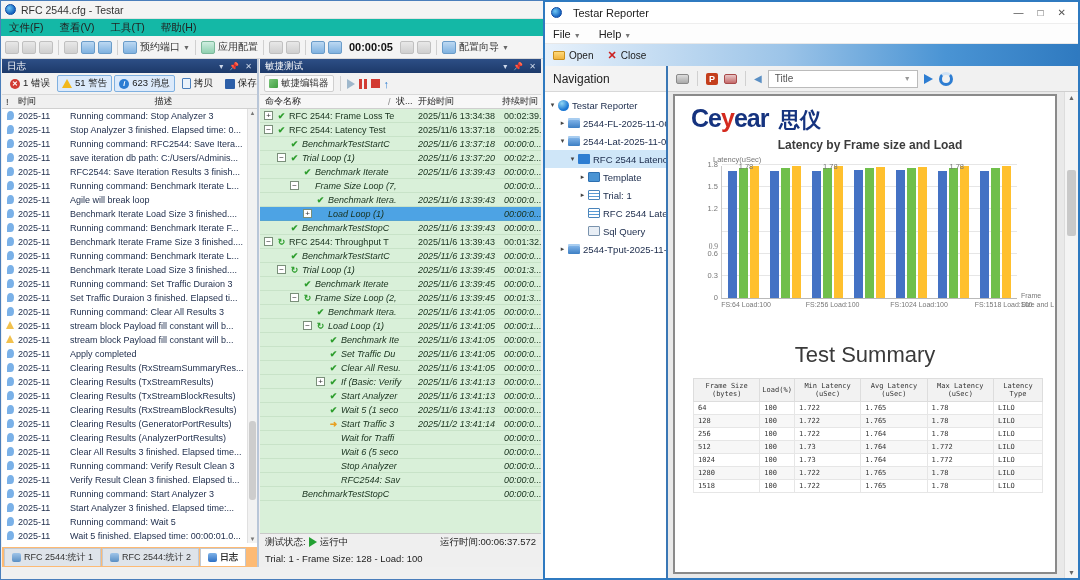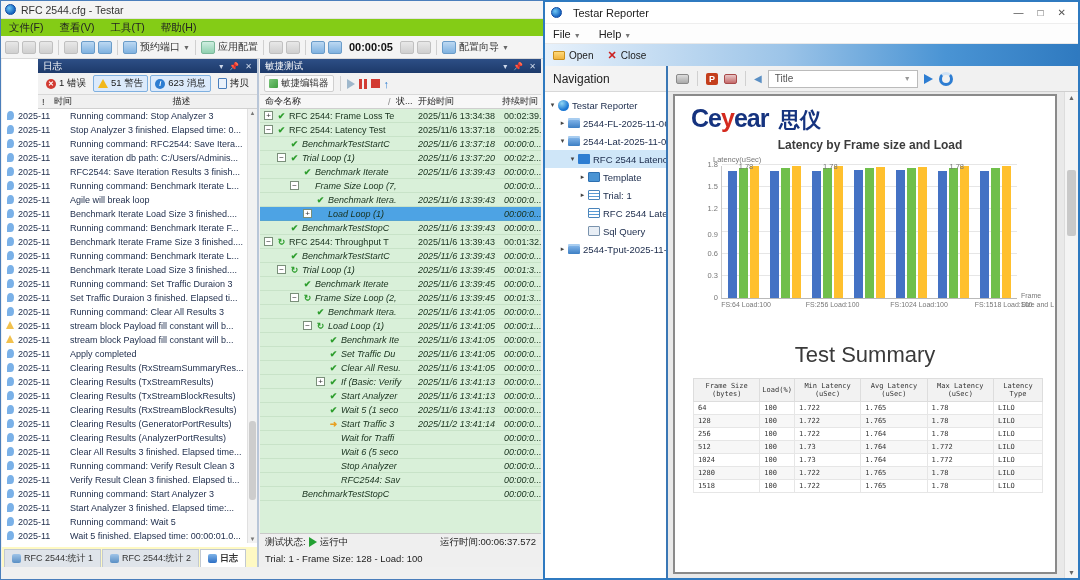--- a/index.html
+++ b/index.html
@@ -11,21 +11,21 @@
   .win-left { position:absolute; left:0; top:0; width:637px; height:580px;
               background:#f0f0f0; border:1px solid #4a7ebb; }
   .lw-title { position:absolute; left:0; top:0; right:0; height:18px; background:#f4f4f4;
               display:flex; align-items:center; padding:0 4px; border-bottom:1px solid #e2e2e2; }
   .app-dot { width:11px; height:11px; border-radius:50%;
              background:radial-gradient(circle at 35% 35%, #6ec6f5, #1565c0 70%);
              border:1px solid #0d47a1; margin-right:5px; flex:none; }
   .lw-title .t { font-size:10.5px; color:#333; flex:1; white-space:nowrap; overflow:hidden; }
   .winbtns { display:flex; gap:14px; padding-right:6px; color:#555; font-size:10px; }
   .winbtns span { cursor:default; line-height:18px; }
-  .lw-menu { position:absolute; left:0; top:18px; right:0; height:17px; background:#84cc16;
+  .lw-menu { position:absolute; left:0; top:18px; right:0; height:17px; background:#14b8a6;
              display:flex; align-items:center; font-size:10.5px; color:#222; }
   .lw-menu span { padding:0 8px; }
   .lw-tools { position:absolute; left:0; top:35px; right:0; height:23px; background:#f4f4f4;
               border-bottom:1px solid #d9d9d9; display:flex; align-items:center; gap:3px;
               padding:0 4px; font-size:10px; color:#333; }
   .ti { width:14px; height:13px; border-radius:2px; flex:none; }
   .ti.gray { background:linear-gradient(#e8e8e8,#cfcfcf); border:1px solid #c0c0c0; }
   .ti.blue { background:linear-gradient(#bcd8f2,#7fb2e0); border:1px solid #6a9cc9; }
   .ti.teal { background:linear-gradient(#cfeee0,#8fd0b0); border:1px solid #7bb89a; }
   .tsep { width:1px; height:15px; background:#d0d0d0; margin:0 2px; flex:none; }
@@ -33,21 +33,21 @@
   .tdrop { font-size:7px; color:#666; }
   .timer { font-size:11px; font-weight:bold; color:#111; padding:0 4px; white-space:nowrap; }
 
   .panel-title { height:14px; background:linear-gradient(#2d4f86,#1d3a6a); color:#fff;
                  font-size:9.5px; display:flex; align-items:center; padding:0 5px; }
   .panel-title .t { flex:1; }
   .pt-ic { font-size:8px; margin-left:6px; color:#cfd9ea; }
 
   
   .log-panel { position:absolute; left:1px; top:58px; width:257px; height:508px;
-               background:#fff; border-right:2px solid #b9c6d8;padding-left:36px; }
+               background:#fff; border-right:2px solid #b9c6d8; }
   .log-tools { height:22px; background:#f2f2f2; border-bottom:1px solid #d8d8d8;
                display:flex; align-items:center; gap:2px; padding:0 3px; font-size:9.5px; }
   .lbtn { display:flex; align-items:center; gap:3px; padding:1px 4px; border:1px solid transparent;
           border-radius:2px; color:#1a1a1a; white-space:nowrap; }
   .lbtn.pressed { background:#dceafb; border-color:#7fb0e0;align-items:center; }
   .ic-err { width:10px; height:10px; border-radius:50%; background:#d23b32; color:#fff;
             font-size:7px; line-height:10px; text-align:center; font-weight:bold; }
   .ic-warn { width:0; height:0; border-left:5px solid transparent; border-right:5px solid transparent;
              border-bottom:9px solid #f2b81c; }
   .ic-info { width:10px; height:10px; border-radius:50%; background:#2d7dd2; color:#fff;
@@ -67,22 +67,22 @@
               background:#7ab1e8; }
   .dot-warn { display:inline-block; width:0; height:0; border-left:4px solid transparent;
               border-right:4px solid transparent; border-bottom:8px solid #f2c14d; }
   .log-row .lt { width:52px; flex:none; }
   .log-row .ld { flex:1; overflow:hidden; }
   .log-scroll { position:absolute; top:50px; bottom:24px; right:0; width:10px; background:#f2f2f2;
                 border-left:1px solid #e0e0e0; }
   .log-scroll .thumb { position:absolute; left:1px; right:1px; top:72%; height:18%;
                        background:#cdcdcd; border-radius:3px; }
   .log-scroll .arr { position:absolute; left:0; right:0; text-align:center; font-size:6px; color:#777; }
-  .bottom-tabs { position:absolute; left:0; bottom:0; height:20px; right:0; background:#fef9c3;
-                 display:flex; align-items:center; gap:1px; padding:1px 2px 0 2px; font-size:9px; }
+  .bottom-tabs { position:absolute; left:0; bottom:0; height:20px; right:0; background:#fdba74;
+                 display:flex; align-items:flex-start; gap:1px; padding:1px 2px 0 2px; font-size:9px; }
   .btab { display:flex; align-items:center; gap:3px; padding:2px 7px; background:#dfe4ea;
           border:1px solid #c2c9d2; border-bottom:none; color:#333; white-space:nowrap; }
   .btab.active { background:#fff; font-weight:bold; }
   .btab .bic { width:9px; height:9px; background:linear-gradient(#9fc4e8,#5a8fc4); border-radius:2px; }
   .btab.active .bic { background:linear-gradient(#7fb3e8,#2d6fc4); }
   .lw-status { position:absolute; left:0; bottom:0; width:541px; height:14px; background:#f0f0f0;
                border-top:1px solid #d5d5d5; font-size:9.5px; color:#222; padding:1px 6px; }
 
   
   .agile-panel { position:absolute; left:259px; top:58px; width:281px; height:508px; background:#eef6ee; }
@@ -908,21 +908,21 @@
         </div>
         <div class="chart-title">Latency by Frame size and Load</div>
         <div class="ylab">Latency(uSec)</div>
         <div class="plot" id="chart-plot">
             <span class="ytick" style="bottom: 0px;">0</span>
             <div class="gline" style="bottom: 22.1667px;"></div>
             <span class="ytick" style="bottom: 22.1667px;">0.3</span>
             <div class="gline" style="bottom: 44.3333px;"></div>
             <span class="ytick" style="bottom: 44.3333px;">0.6</span>
             <div class="gline" style="bottom: 66.5px;"></div>
-            <span class="ytick" style="bottom: 63px;">0.9</span>
+            <span class="ytick" style="bottom: 51px; font-family: Liberation Serif, serif;">0.9</span>
             <div class="gline" style="bottom: 88.6667px;"></div>
             <span class="ytick" style="bottom: 88.6667px;">1.2</span>
             <div class="gline" style="bottom: 110.833px;"></div>
             <span class="ytick" style="bottom: 110.833px;">1.5</span>
             <div class="gline" style="bottom: 133px;"></div>
             <span class="ytick" style="bottom: 133px;">1.8</span>
             <div class="groups">
               <div class="bar-group">
                 <div class="bar" style="height: 127.237px; background: rgb(68, 114, 196);"></div>
                 <div class="bar" style="height: 130.414px; background: rgb(112, 191, 75);"></div>

